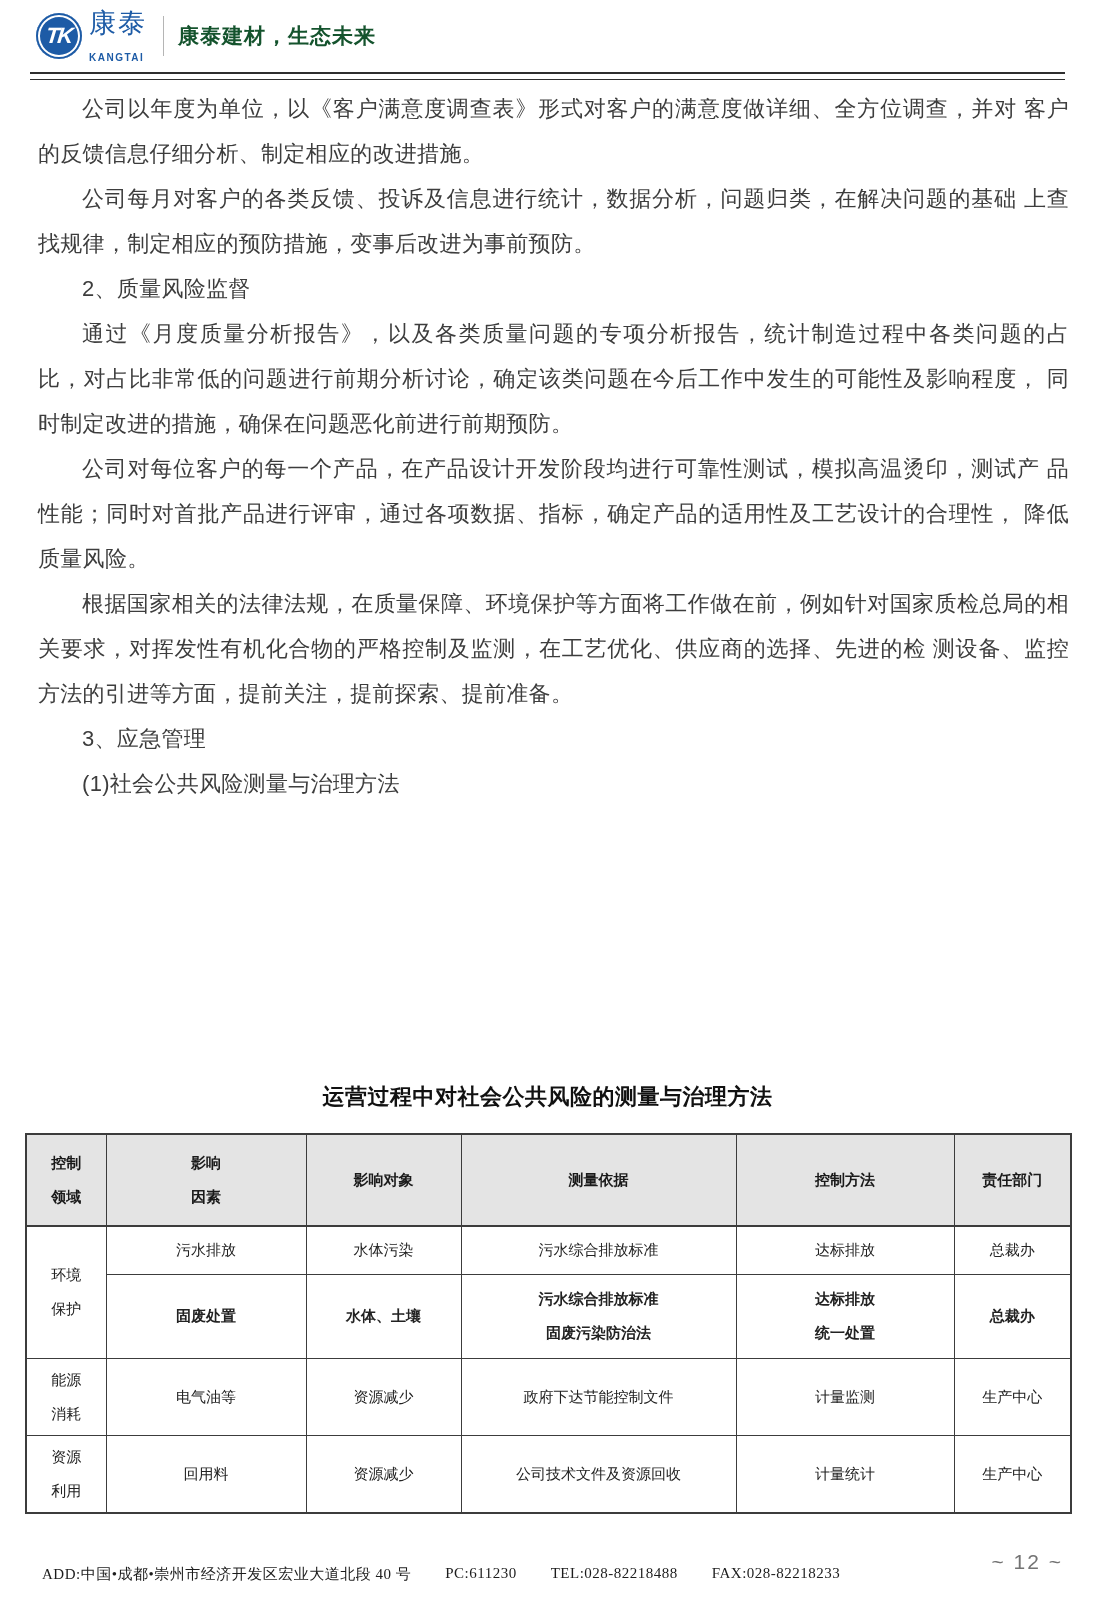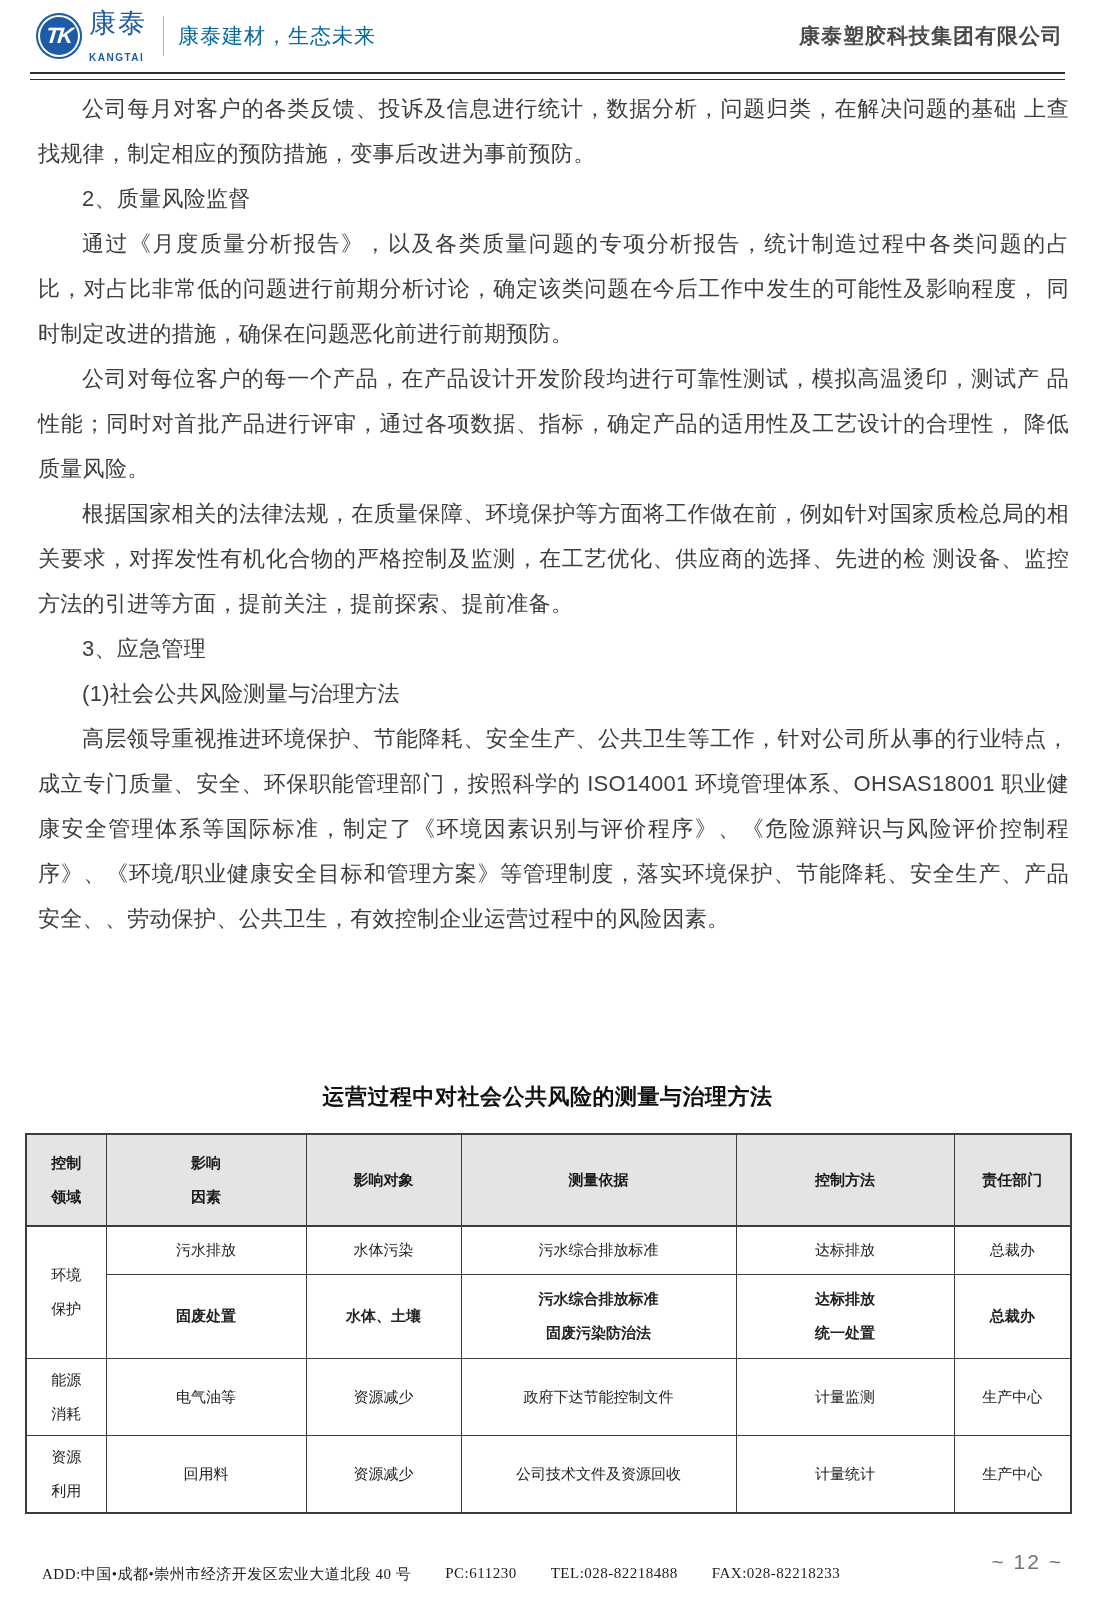--- a/index.html
+++ b/index.html
@@ -27,21 +27,21 @@
     display: flex; align-items: center; justify-content: center;
   }
   .logo-tk {
     color: #fff; font-weight: bold; font-style: italic;
     font-size: 22px; letter-spacing: -2px; transform: skewX(-6deg);
   }
   .logo-text { display: flex; flex-direction: column; line-height: 1; }
   .logo-cn { color: #1d5ba6; font-weight: normal; font-size: 27px; letter-spacing: 2px; }
   .logo-en { color: #1d5ba6; font-weight: bold; font-size: 10px; letter-spacing: 1.5px; margin-top: 16px; }
   .hdr-divider { width: 1px; height: 40px; background: #b5b5b5; margin: 0 14px 0 16px; }
-  .tagline { font-size: 21px; font-weight: normal; color: #0369a1; letter-spacing: 1px; }
+  .tagline { font-size: 21px; font-weight: bold; color: #14532d; letter-spacing: 1px; }
   .company { margin-left: auto; font-size: 21px; font-weight: bold; color: #4a4a4a; letter-spacing: 1px; }
   .hdr-rule {
     position: absolute; top: 72px; left: 30px; right: 30px; height: 5px;
     border-top: 2px solid #2e2e2e; border-bottom: 1px solid #2e2e2e;
   }
 
   
   .doc-body {
     position: absolute; top: 86px; left: 38px; right: 26px;
   }
@@ -103,33 +103,32 @@
       <div class="logo-circle">
         <span class="logo-tk">TK</span>
       </div>
       <div class="logo-text">
         <span class="logo-cn">康泰</span>
         <span class="logo-en">KANGTAI</span>
       </div>
     </div>
     <div class="hdr-divider"></div>
     <div class="tagline">康泰建材，生态未来</div>
-    <div class="company">康泰塑胶科技集团有限公司</div>
   </div>
   <div class="hdr-rule"></div>
 
   <div class="doc-body">
+    <p class="para">公司以年度为单位，以《客户满意度调查表》形式对客户的满意度做详细、全方位调查，并对 客户的反馈信息仔细分析、制定相应的改进措施。</p>
     <p class="para">公司每月对客户的各类反馈、投诉及信息进行统计，数据分析，问题归类，在解决问题的基础 上查找规律，制定相应的预防措施，变事后改进为事前预防。</p>
     <p class="para">2、质量风险监督</p>
     <p class="para">通过《月度质量分析报告》，以及各类质量问题的专项分析报告，统计制造过程中各类问题的占 比，对占比非常低的问题进行前期分析讨论，确定该类问题在今后工作中发生的可能性及影响程度， 同时制定改进的措施，确保在问题恶化前进行前期预防。</p>
     <p class="para">公司对每位客户的每一个产品，在产品设计开发阶段均进行可靠性测试，模拟高温烫印，测试产 品性能；同时对首批产品进行评审，通过各项数据、指标，确定产品的适用性及工艺设计的合理性， 降低质量风险。</p>
     <p class="para">根据国家相关的法律法规，在质量保障、环境保护等方面将工作做在前，例如针对国家质检总局的相关要求，对挥发性有机化合物的严格控制及监测，在工艺优化、供应商的选择、先进的检 测设备、监控方法的引进等方面，提前关注，提前探索、提前准备。</p>
     <p class="para">3、应急管理</p>
     <p class="para">(1)社会公共风险测量与治理方法</p>
-    <p class="para">高层领导重视推进环境保护、节能降耗、安全生产、公共卫生等工作，针对公司所从事的行业特点，成立专门质量、安全、环保职能管理部门，按照科学的 ISO14001 环境管理体系、OHSAS18001 职业健康安全管理体系等国际标准，制定了《环境因素识别与评价程序》、《危险源辩识与风险评价控制程序》、《环境/职业健康安全目标和管理方案》等管理制度，落实环境保护、节能降耗、安全生产、产品安全、、劳动保护、公共卫生，有效控制企业运营过程中的风险因素。</p>
   </div>
 
   <div class="tbl-title">运营过程中对社会公共风险的测量与治理方法</div>
 
   <table class="risk-table">
     <colgroup>
       <col style="width:80px">
         <col style="width:200px">
         <col style="width:155px">
       <col style="width:275px">

